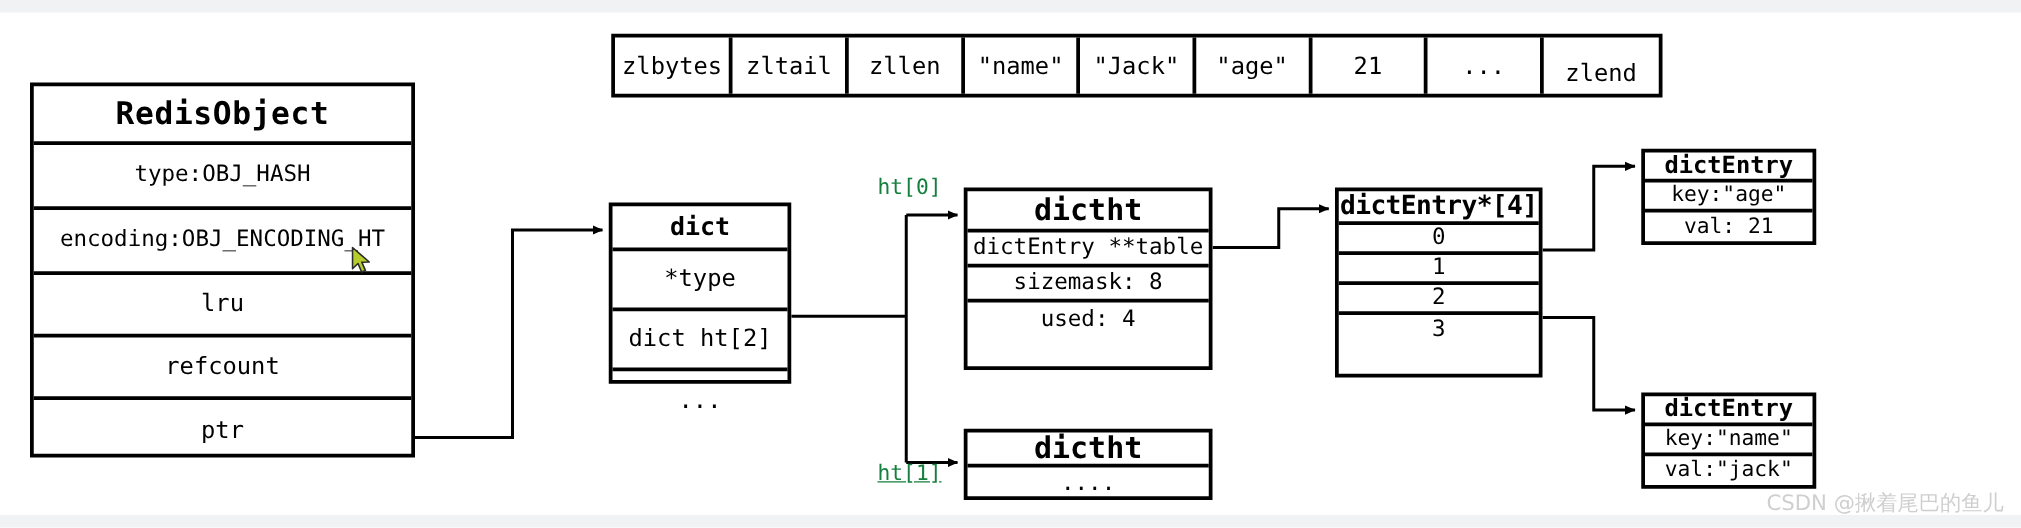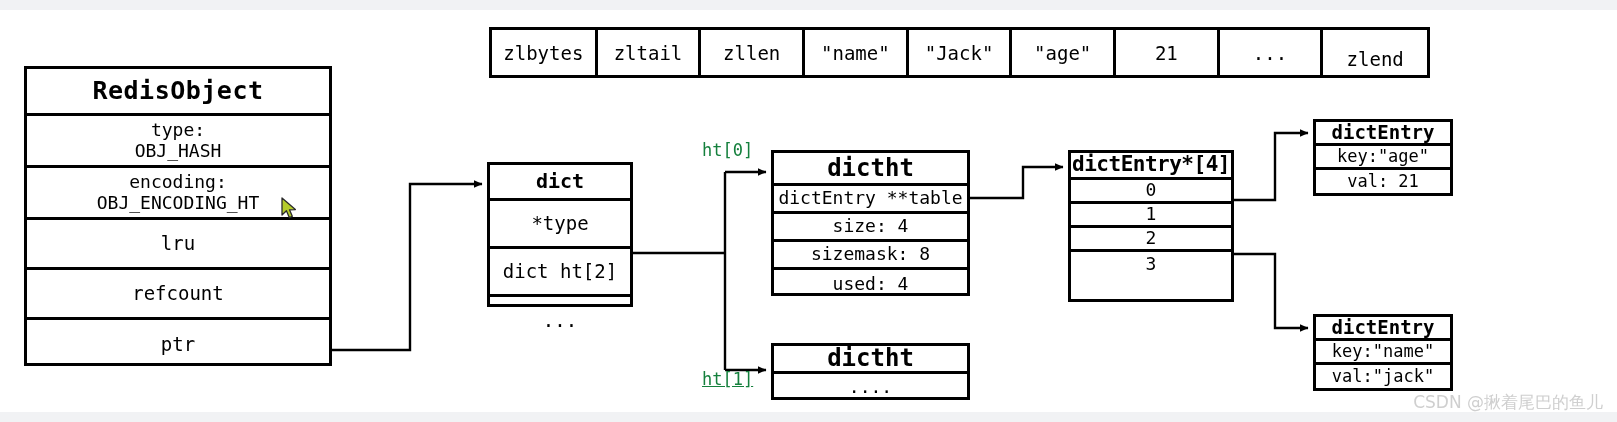--- a/index.html
+++ b/index.html
@@ -64,27 +64,27 @@
   
   #redis-object {
     left: 24px;
     top: 66px;
     width: 308px;
     height: 300px;
     font-size: 19px;
   }
   #redis-object .row { height: 50px; }
   #redis-object .row.head { height: 47px; font-size: 25px; letter-spacing: .5px; }
-  #redis-object .row.two-line { height: 52px; flex-direction: column; justify-content: center; font-size: 18px; }
+  #redis-object .row.two-line { height: 52px; justify-content: center; font-size: 18px; }
 
   
   #ziplist {
     left: 489px;
     top: 27px;
-    width: 941px;
+    width: 841px;
     height: 51px;
     display: flex;
     font-size: 19px;
   }
   #ziplist .cell {
     box-sizing: border-box;
     border-right: 3px solid #000;
     display: flex;
     align-items: center;
     justify-content: center;
@@ -238,21 +238,20 @@
   <div class="box" id="dict-box">
     <div class="row head">dict</div>
     <div class="row">*type</div>
     <div class="row">dict ht[2]</div>
     <div class="row">...</div>
   </div>
 
   <div class="box" id="dictht0">
     <div class="row head">dictht</div>
     <div class="row">dictEntry **table</div>
-    <div class="row">size: 4</div>
     <div class="row">sizemask: 8</div>
     <div class="row">used: 4</div>
   </div>
 
   <div class="box" id="dictht1">
     <div class="row head">dictht</div>
     <div class="row">....</div>
   </div>
 
   <div class="box" id="entry-array">

